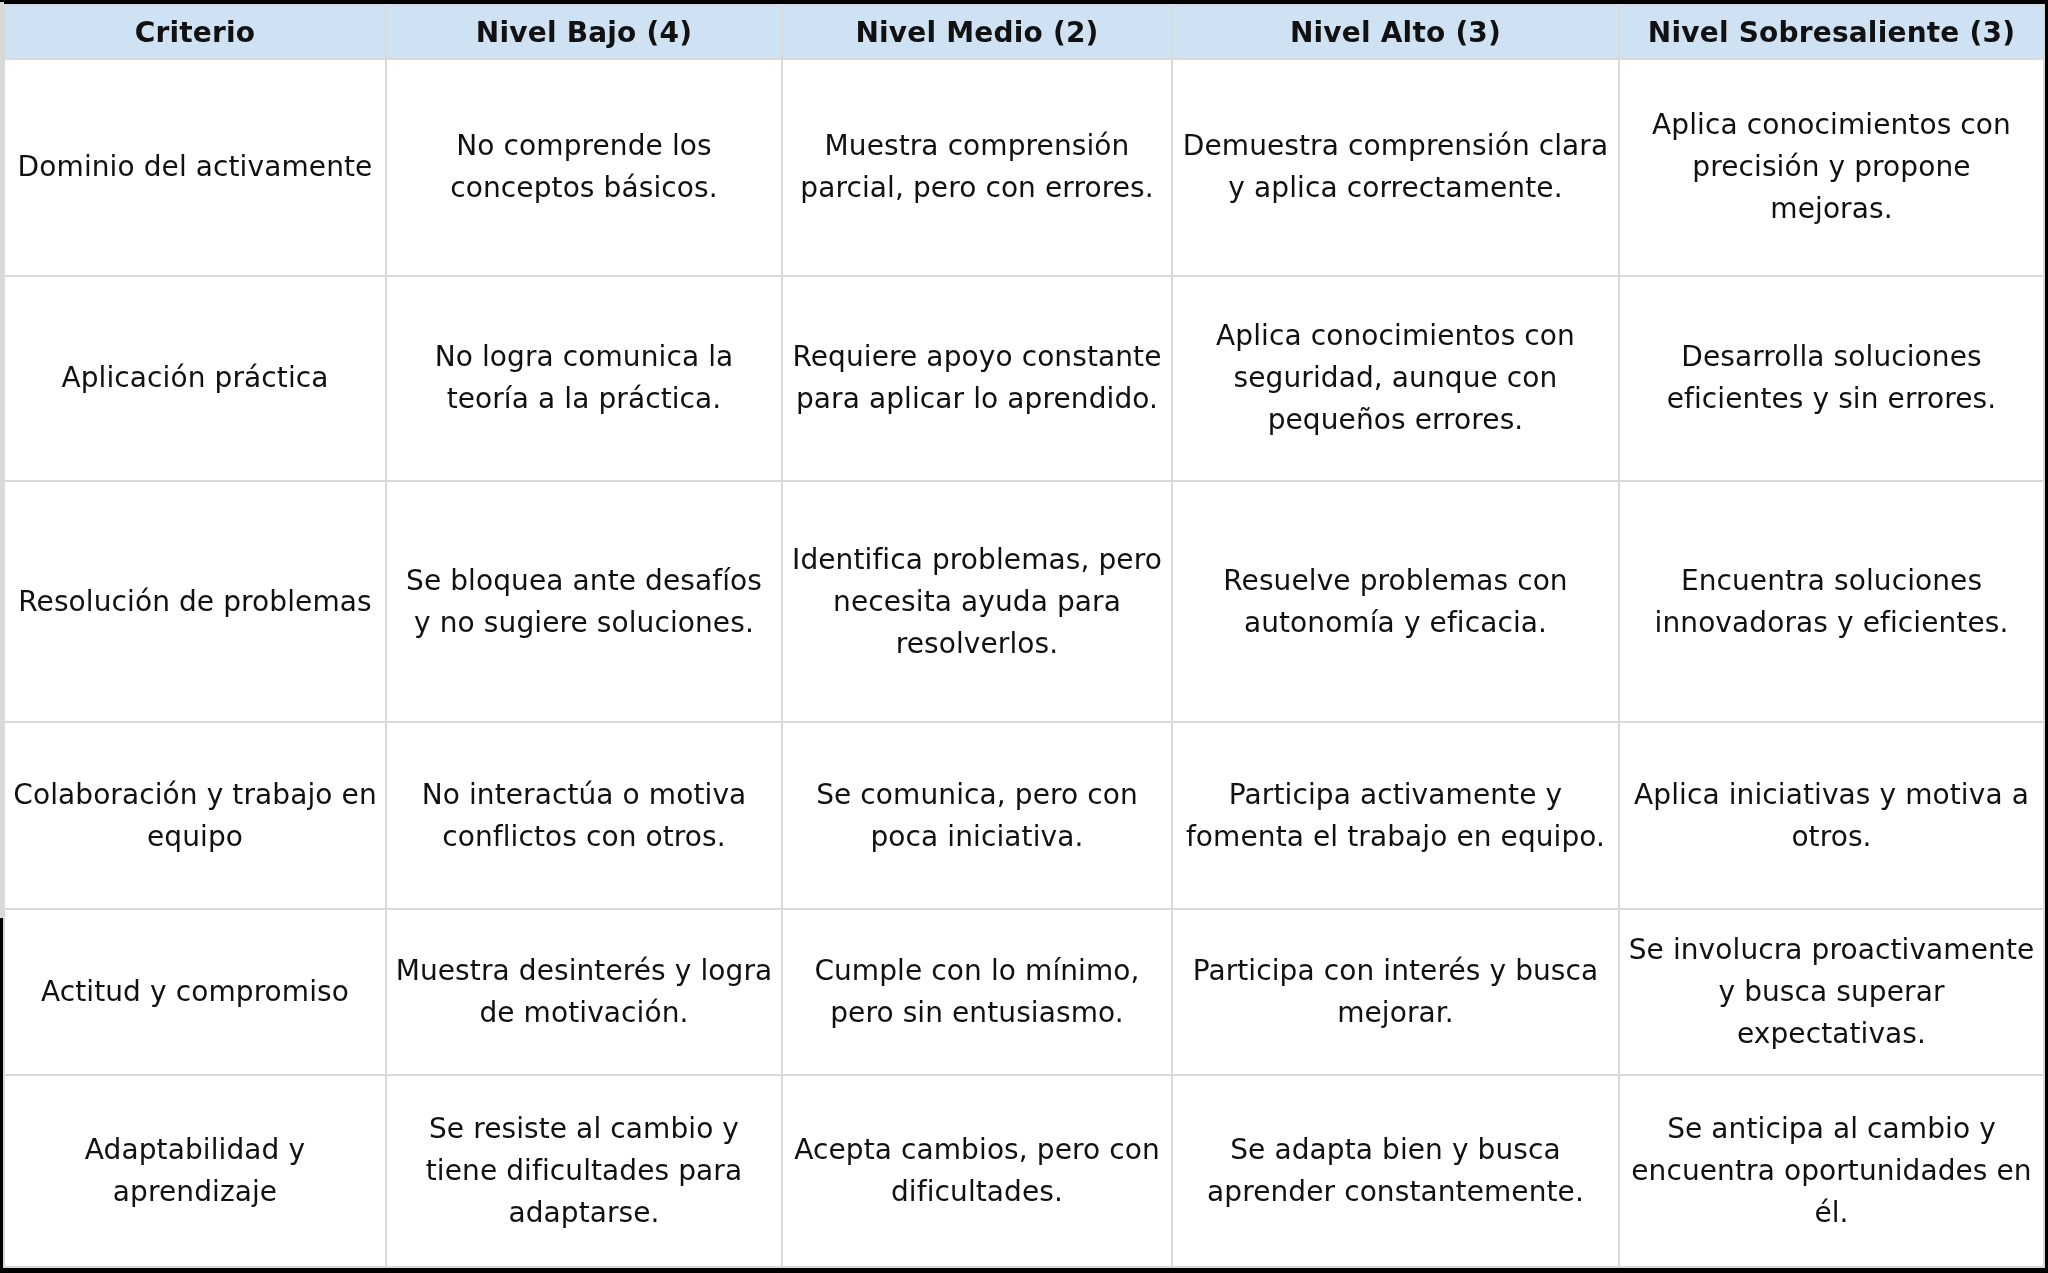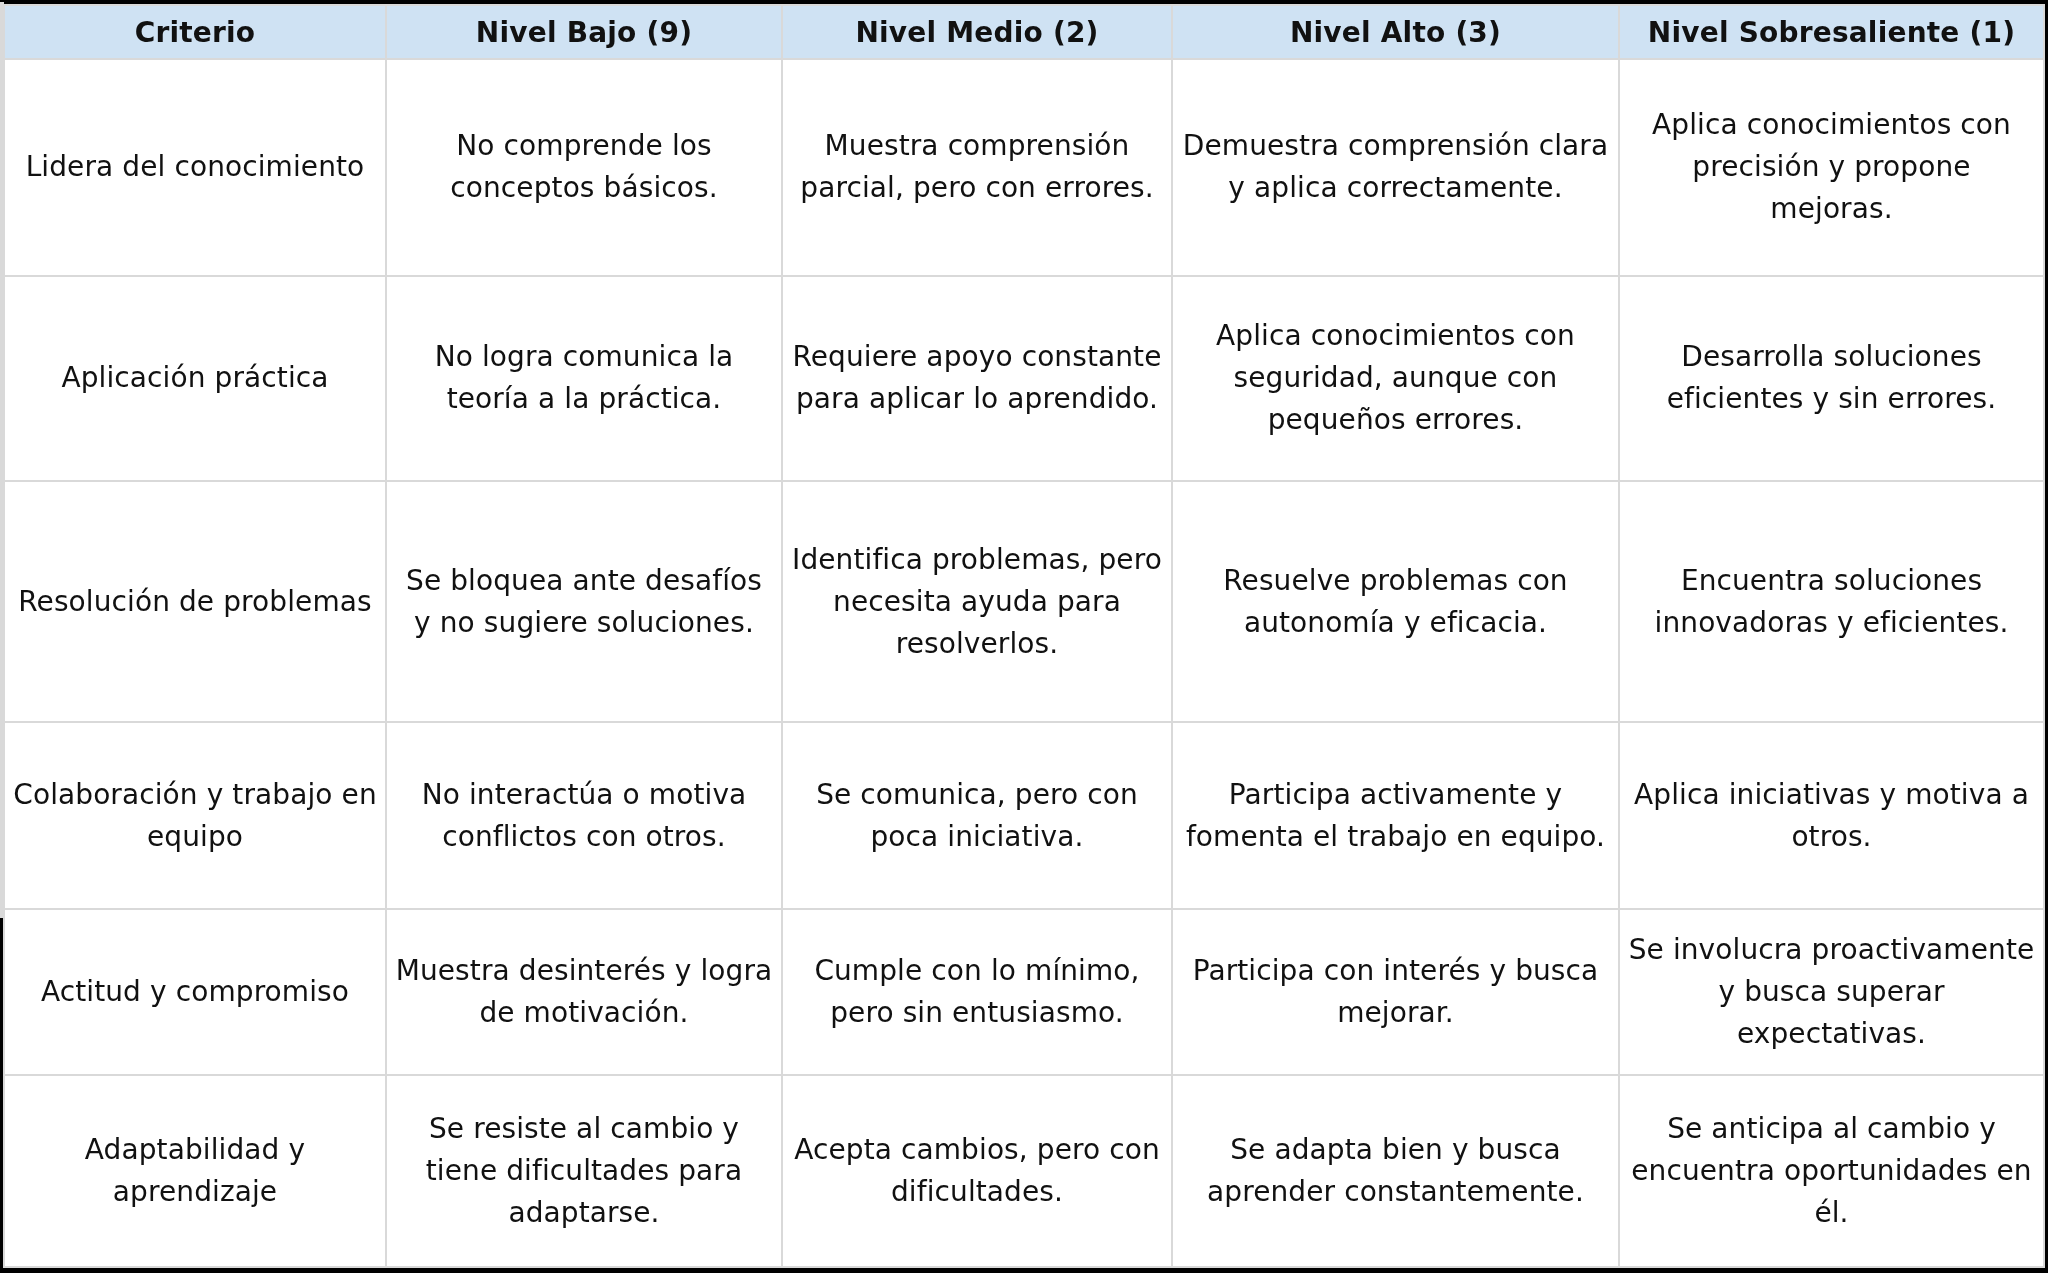--- a/index.html
+++ b/index.html
@@ -79,29 +79,29 @@
     <colgroup>
       <col class="c0">
         <col class="c1">
         <col class="c2">
         <col class="c3">
         <col class="c4">
     </colgroup>
     <thead>
       <tr>
         <th>Criterio</th>
-        <th>Nivel Bajo (9)</th>
+        <th>Nivel Bajo (4)</th>
         <th>Nivel Medio (2)</th>
         <th>Nivel Alto (3)</th>
-        <th>Nivel Sobresaliente (1)</th>
+        <th>Nivel Sobresaliente (3)</th>
       </tr>
     </thead>
     <tbody>
       <tr class="r1">
-        <td>Lidera del conocimiento</td>
+        <td>Dominio del activamente</td>
         <td>No comprende los conceptos básicos.</td>
         <td>Muestra comprensión parcial, pero con errores.</td>
         <td>Demuestra comprensión clara y aplica correctamente.</td>
         <td>Aplica conocimientos con precisión y propone mejoras.</td>
       </tr>
       <tr class="r2">
         <td>Aplicación práctica</td>
         <td>No logra comunica la teoría a la práctica.</td>
         <td>Requiere apoyo constante para aplicar lo aprendido.</td>
         <td>Aplica conocimientos con seguridad, aunque con pequeños errores.</td>

